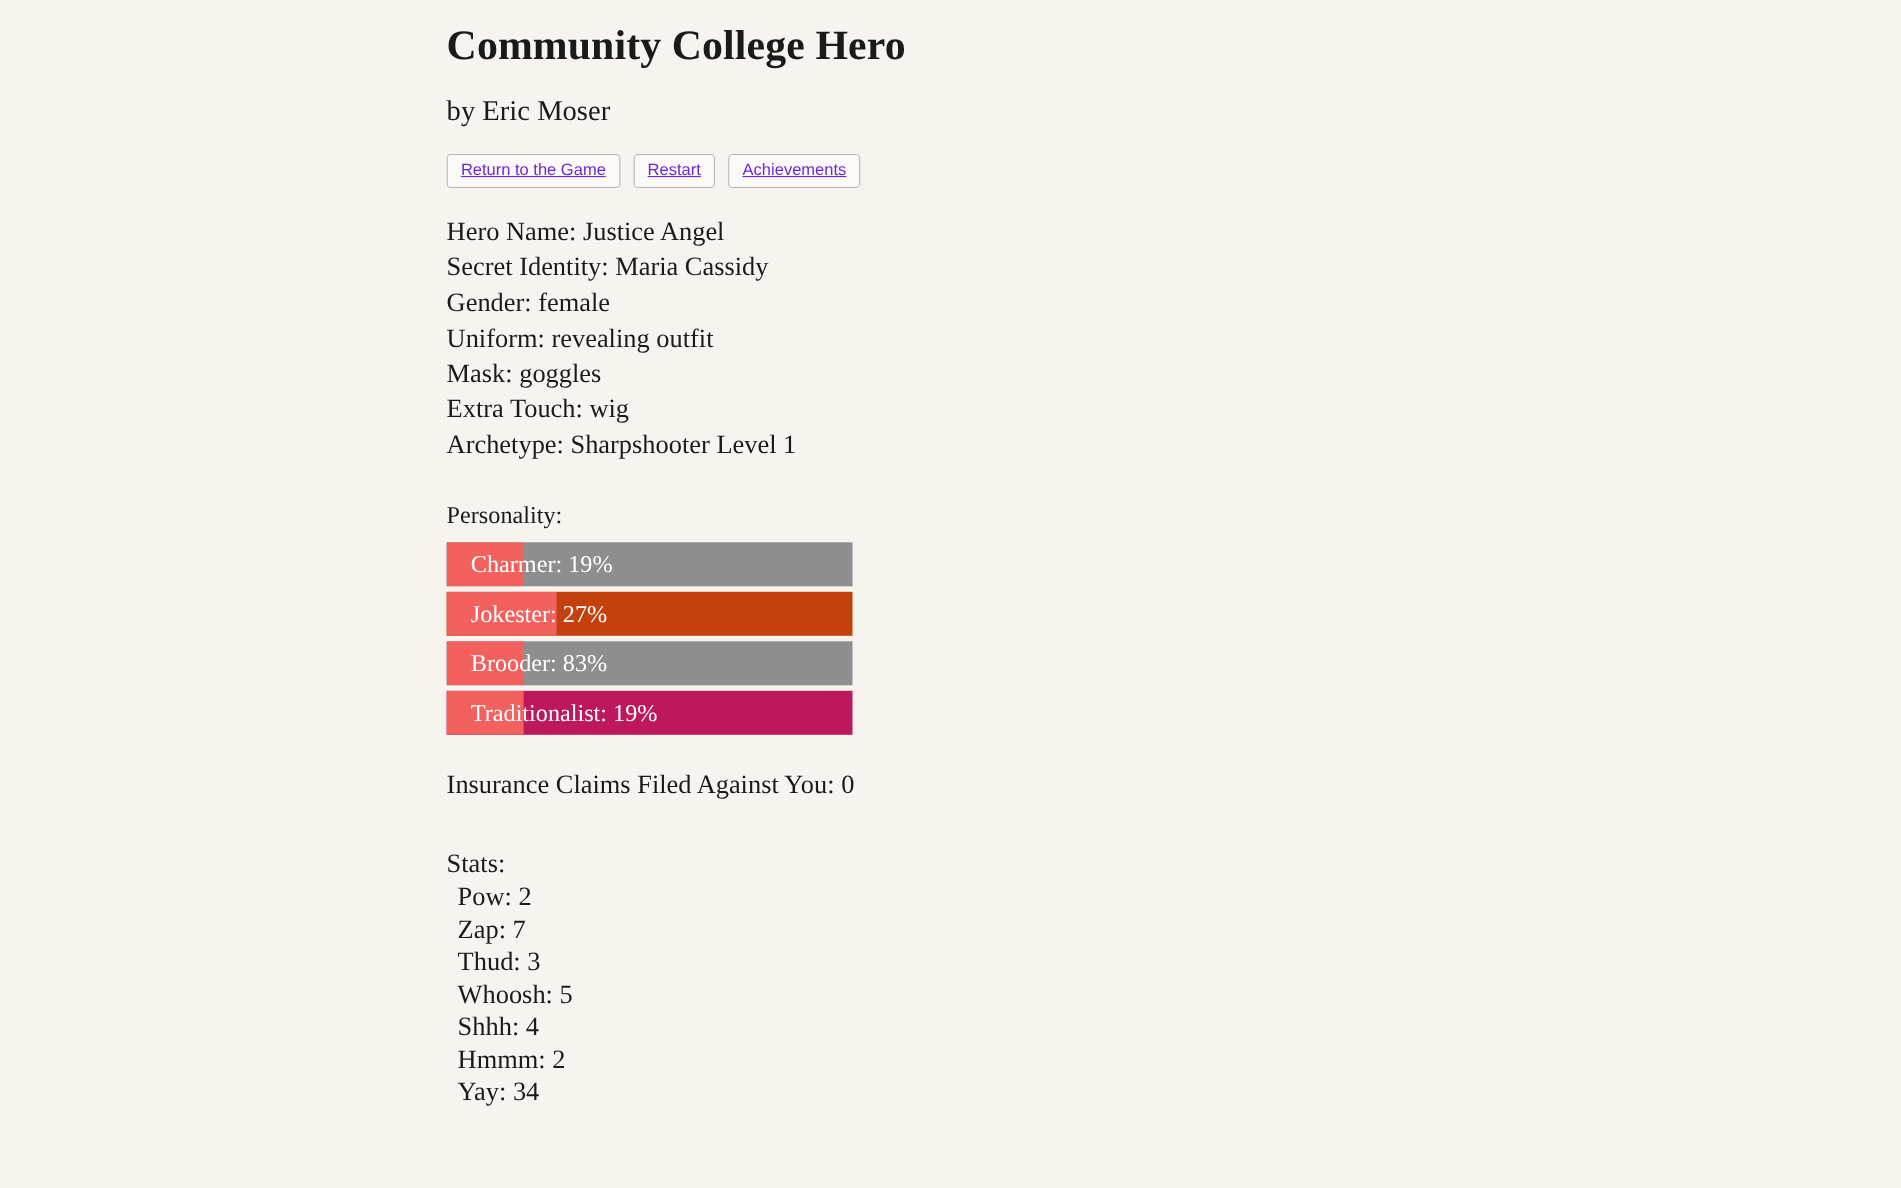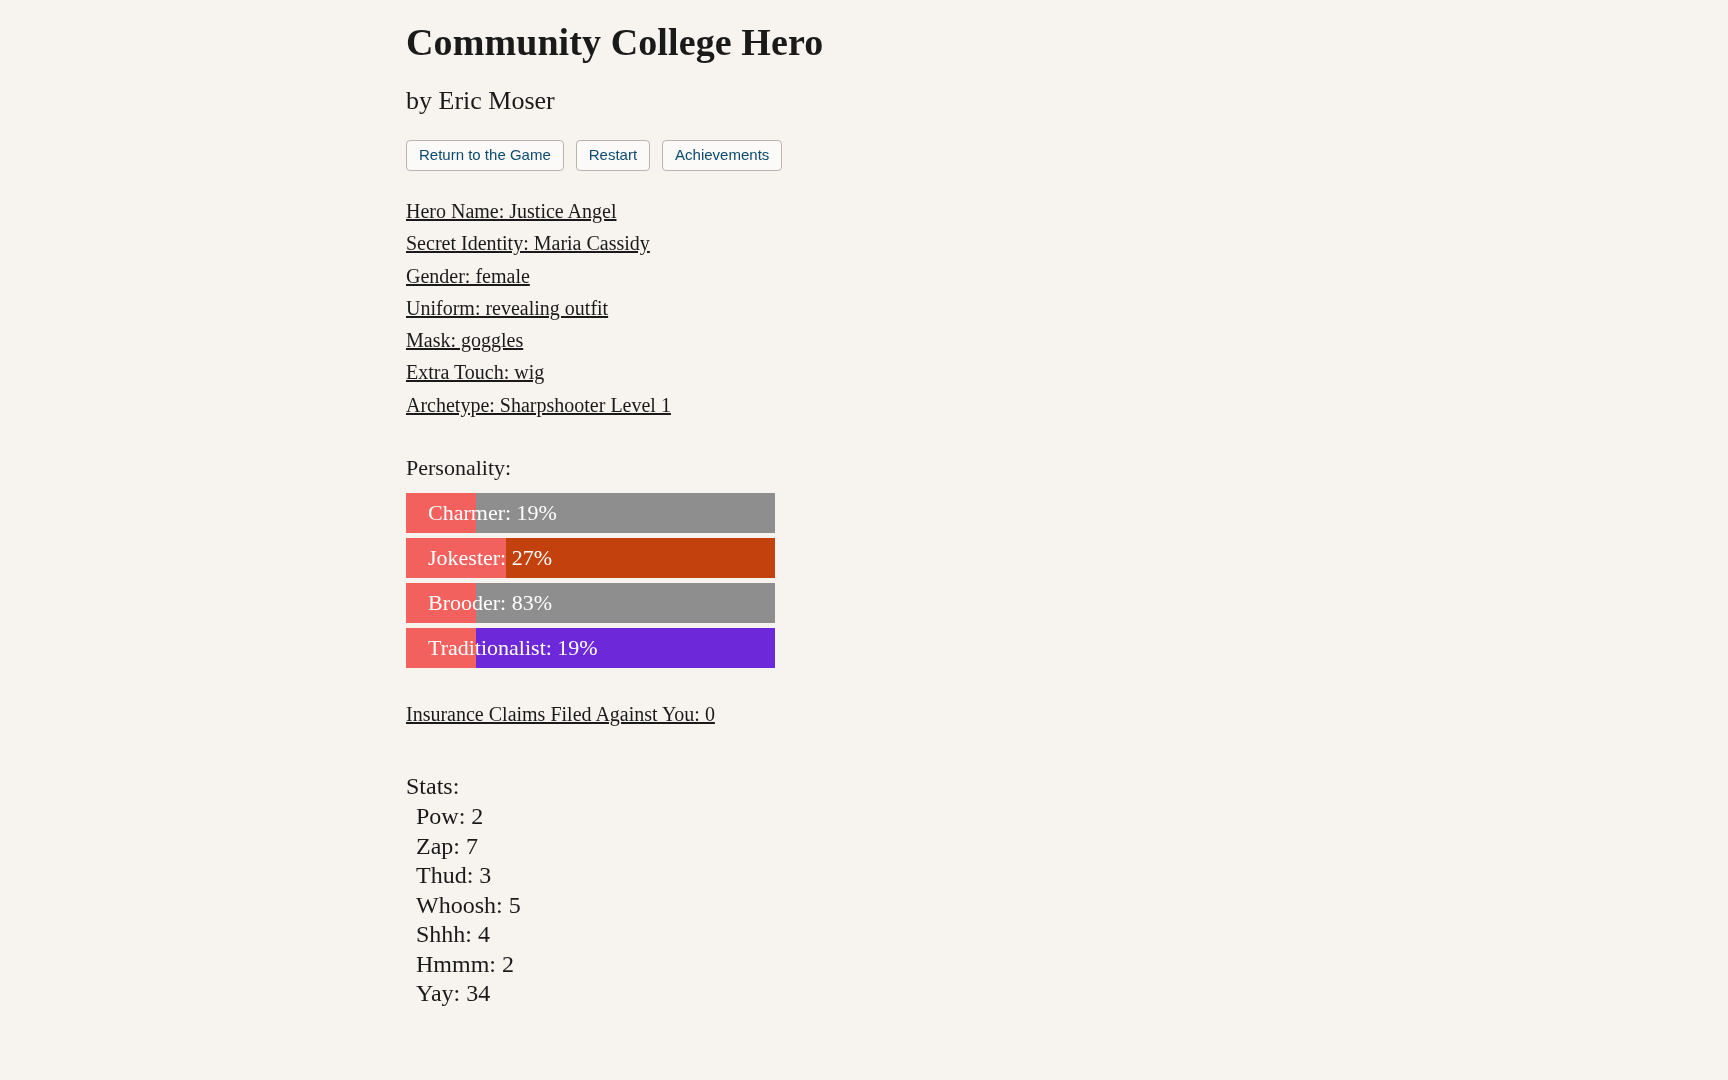--- a/index.html
+++ b/index.html
@@ -35,37 +35,37 @@
   }
   .buttons {
     margin: 22px 0 0 0;
     display: flex;
     gap: 12px;
     align-items: center;
   }
   .btn {
     font-family: "Liberation Sans", sans-serif;
     font-size: 15px;
-    color: #0c4a6e;
+    color: #6d28d9;
     background: #fbfaf8;
     border: 1px solid #b9b5ae;
     border-radius: 4px;
     padding: 5px 12px 6px 12px;
     line-height: 18px;
     cursor: pointer;
+    text-decoration: underline;
   }
 
   .info-block {
     margin: 24px 0 0 0;
   }
   .info-line {
-    font-size: 20px;
+    font-size: 24px;
     line-height: 32.3px;
     white-space: pre;
-    text-decoration: underline;
   }
   .section-label {
     font-size: 22px;
     line-height: 30px;
     margin-top: 32px;
   }
   .bars {
     margin-top: 10px;
     width: 369px;
   }
@@ -140,21 +140,21 @@
         <div class="bar-label">Charmer: 19%</div>
       </div>
       <div class="bar" style="background: #c2410c;">
         <div class="bar-fill" style="width: 27%; background: rgb(242, 97, 94);"></div>
         <div class="bar-label">Jokester: 27%</div>
       </div>
       <div class="bar" style="background: rgb(142, 142, 142);">
         <div class="bar-fill" style="width: 19%; background: rgb(242, 97, 94);"></div>
         <div class="bar-label">Brooder: 83%</div>
       </div>
-      <div class="bar" style="background: #6d28d9;">
+      <div class="bar" style="background: #be185d;">
         <div class="bar-fill" style="width: 19%; background: rgb(242, 97, 94);"></div>
         <div class="bar-label">Traditionalist: 19%</div>
       </div>
     </div>
 
     <div class="money-block">
       <div class="info-line">Insurance Claims Filed Against You: 0</div>
     </div>
 
     <div class="stats-block">

